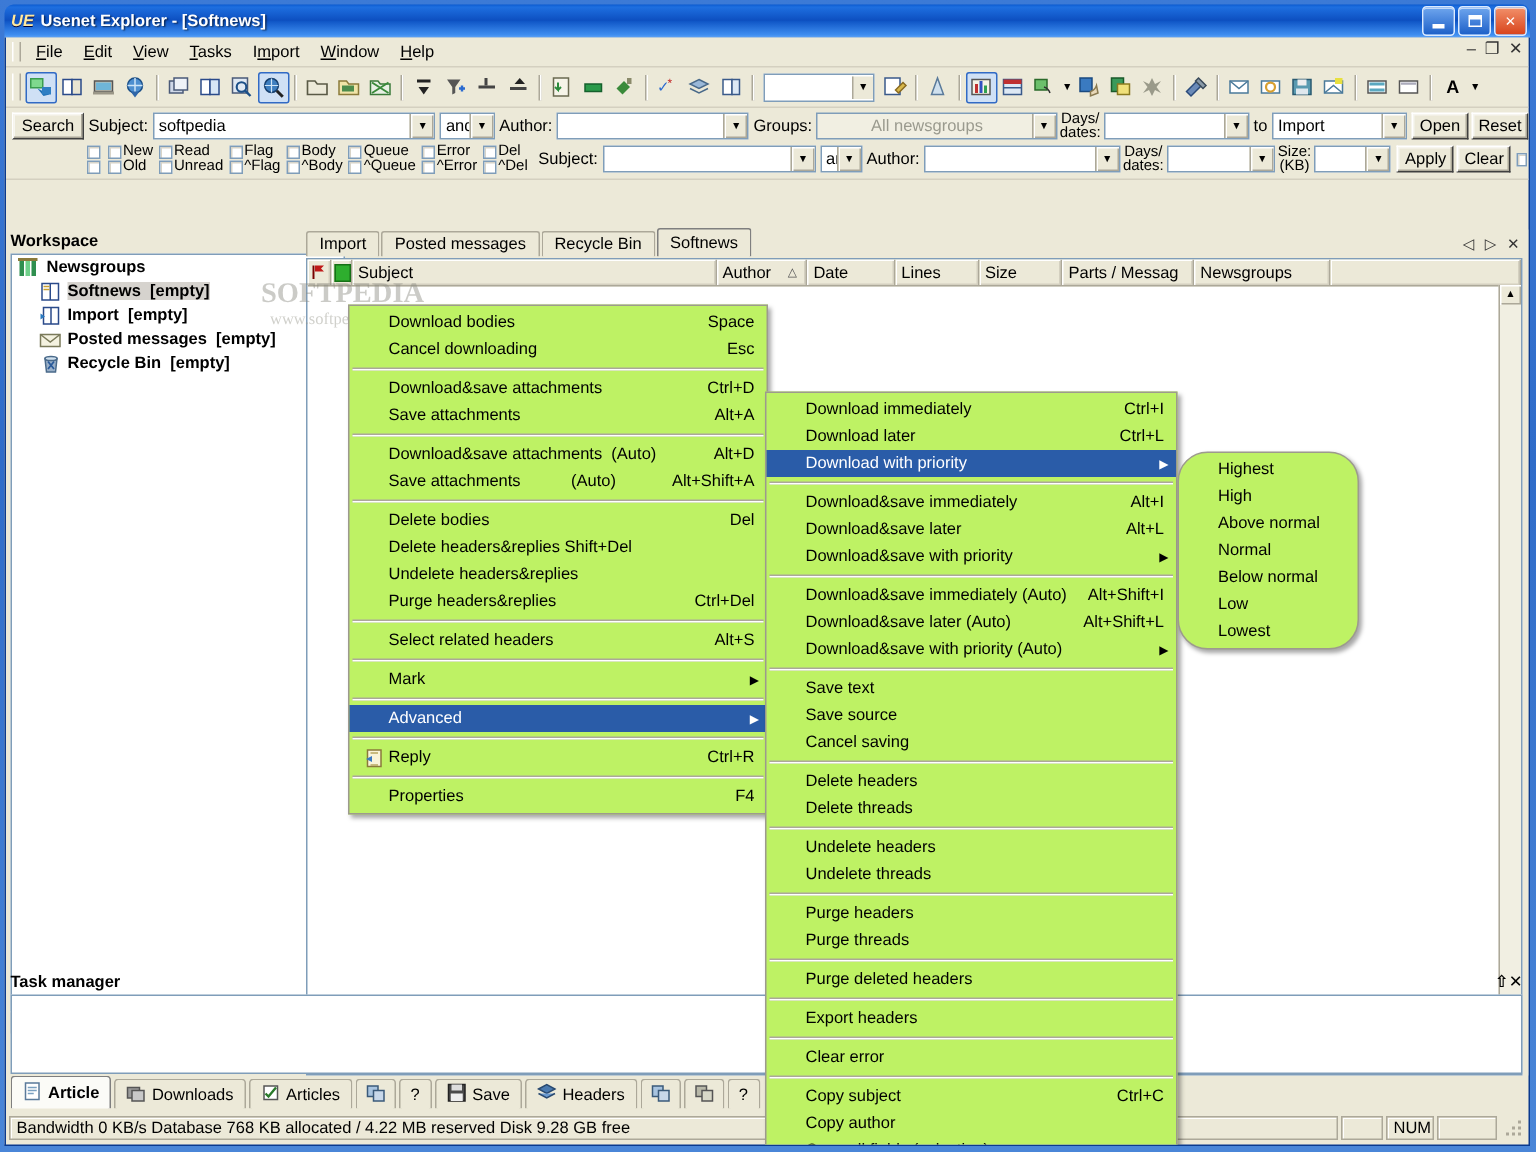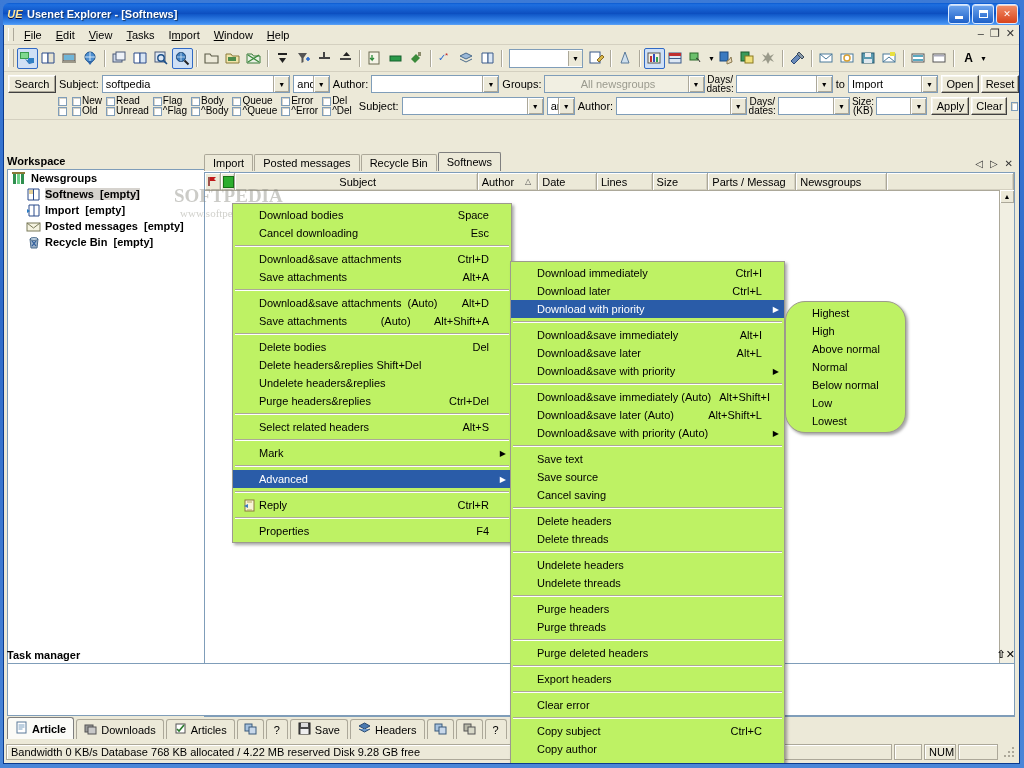--- a/index.html
+++ b/index.html
@@ -214,21 +214,21 @@
     position:absolute;background:#bef264;border:1px solid #9d9a8e;
     box-shadow:2px 2px 3px rgba(0,0,0,.35);
     padding:2px 0;font-size:11px;z-index:50;box-sizing:border-box;
   }
   .mitem{
     height:18px;display:flex;align-items:center;padding:0 0 0 6px;color:#000;white-space:nowrap;position:relative;
   }
   .mitem .mico{width:20px;flex:0 0 auto;display:flex;align-items:center;justify-content:center;}
   .mitem .mtxt{flex:0 0 auto;}
   .mitem .mspacer{flex:1;min-width:8px;}
-  .mitem .macc{flex:0 0 auto;padding-right:22px;color:#000;}
+  .mitem .macc{flex:0 0 auto;padding-right:8px;color:#000;}
   .mitem .marw{position:absolute;right:5px;font-size:8px;color:#000;}
   .mitem.hl{background:#2a5ca8;color:#fff;}
   .mitem.hl .marw{color:#fff;}
   .msep{height:1px;background:#aca899;margin:3px 2px 3px 2px;border-bottom:1px solid #fff;}
 
   
   #menu1{left:228px;top:178px;width:280px;}
   #menu2{left:506px;top:236px;width:275px;}
   #menu3{left:781px;top:276px;width:121px;border-radius:20px;}
 </style>
@@ -795,21 +795,21 @@
           <div id="gridhdr">
               <div class="gh" style="width: 16px; padding-left: 2px;">
                 <svg width="11" height="11">
                   <path d="M2 1 v9" stroke="#700" stroke-width="1.3"></path>
                   <path d="M3 1 h6 l-2 2 2 2 h-6z" fill="#c01818"></path>
                 </svg>
               </div>
               <div class="gh" style="width: 14px; padding-left: 2px;">
                 <span style="display:inline-block;width:10px;height:10px;background:#2eae2e;border:1px solid #167016"></span>
               </div>
-              <div class="gh" style="width: 249px; justify-content: center;">
+              <div class="gh" style="width: 249px;">
                 <span>Subject</span>
               </div>
               <div class="gh" style="width: 62px;">
                 <span>Author</span>
                 <span class="sortarw">△</span>
               </div>
               <div class="gh" style="width: 60px;">
                 <span>Date</span>
               </div>
               <div class="gh" style="width: 57px;">

